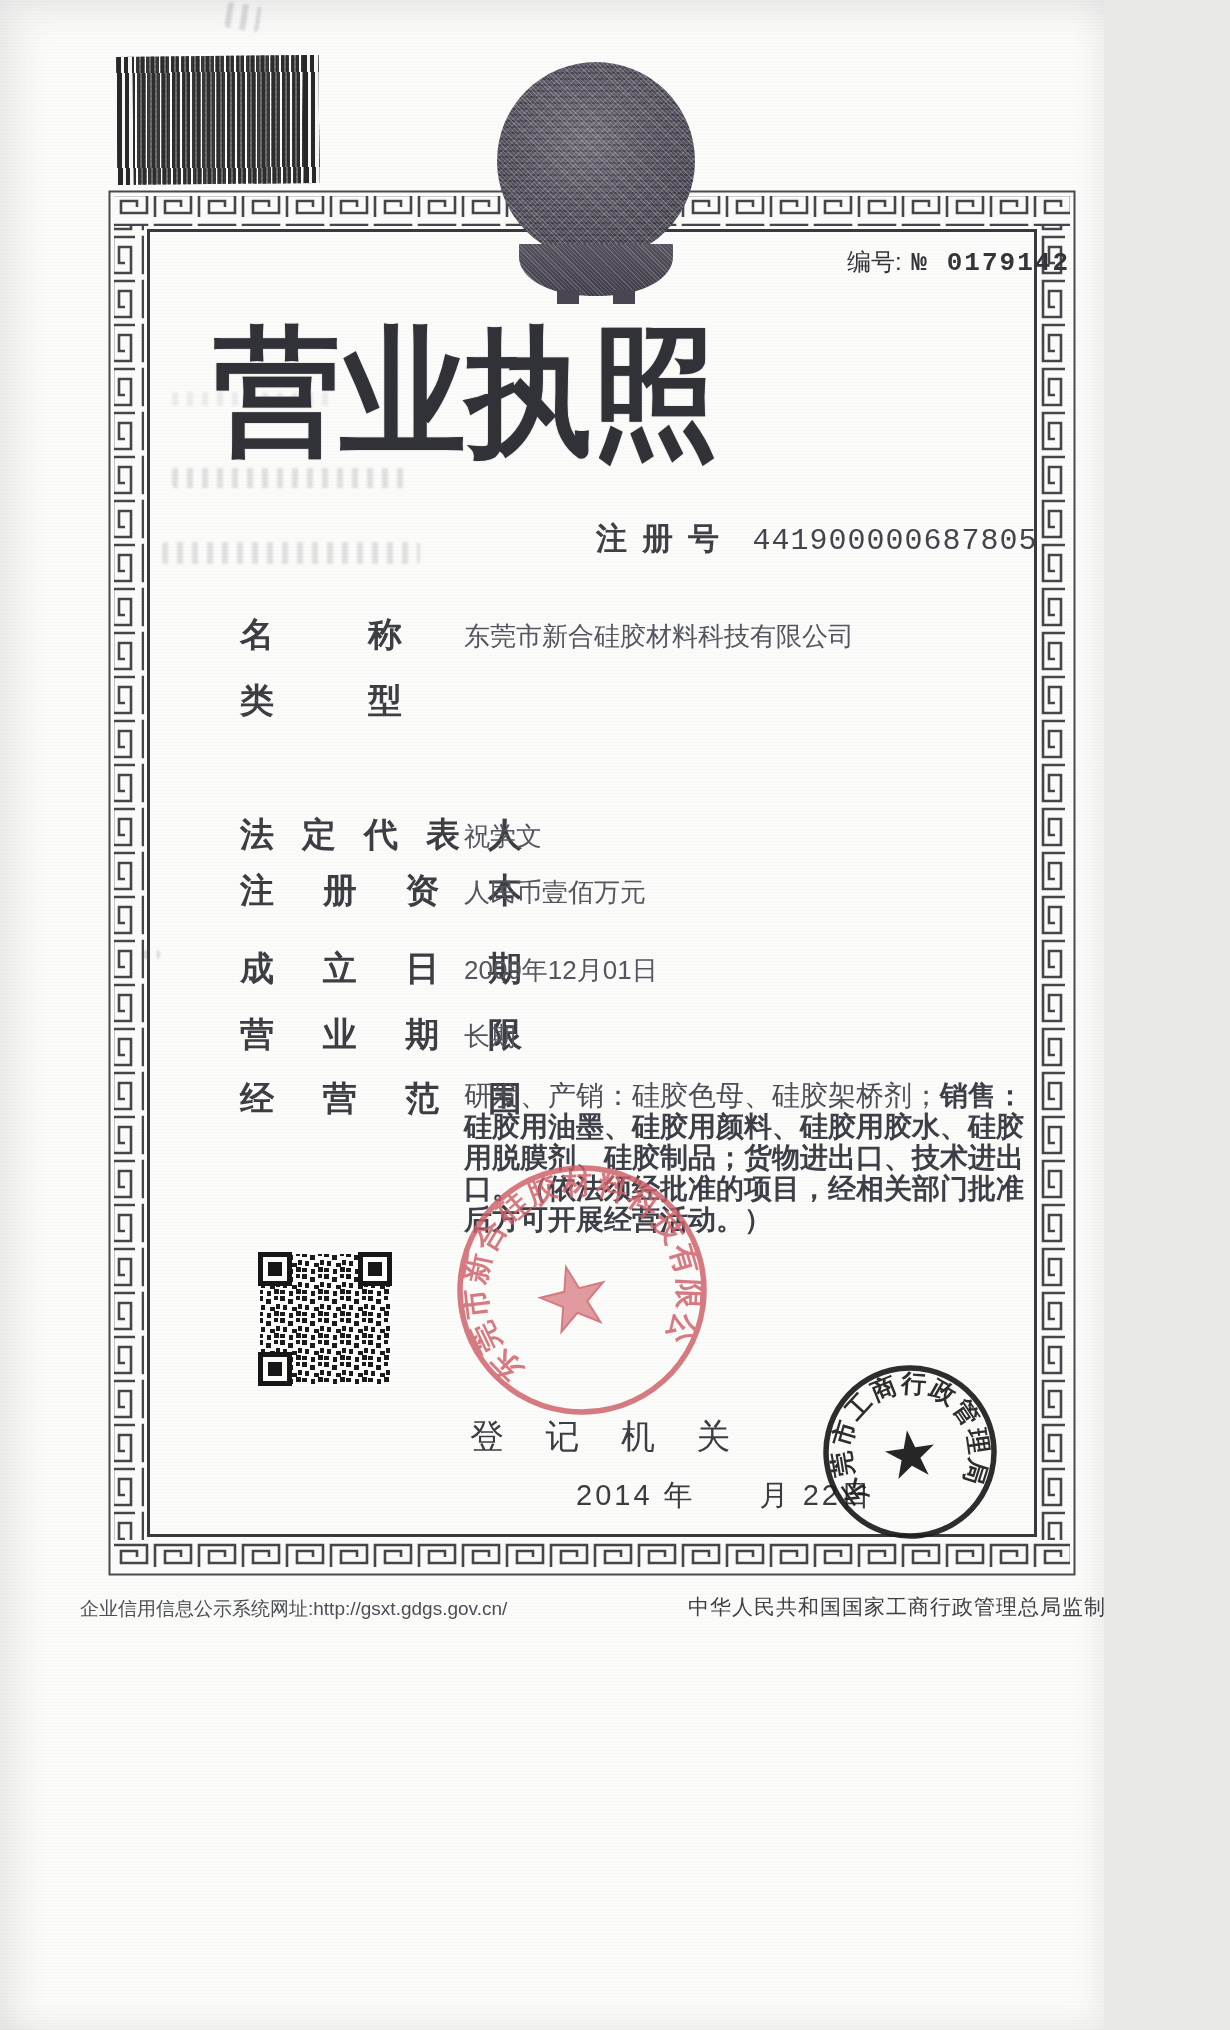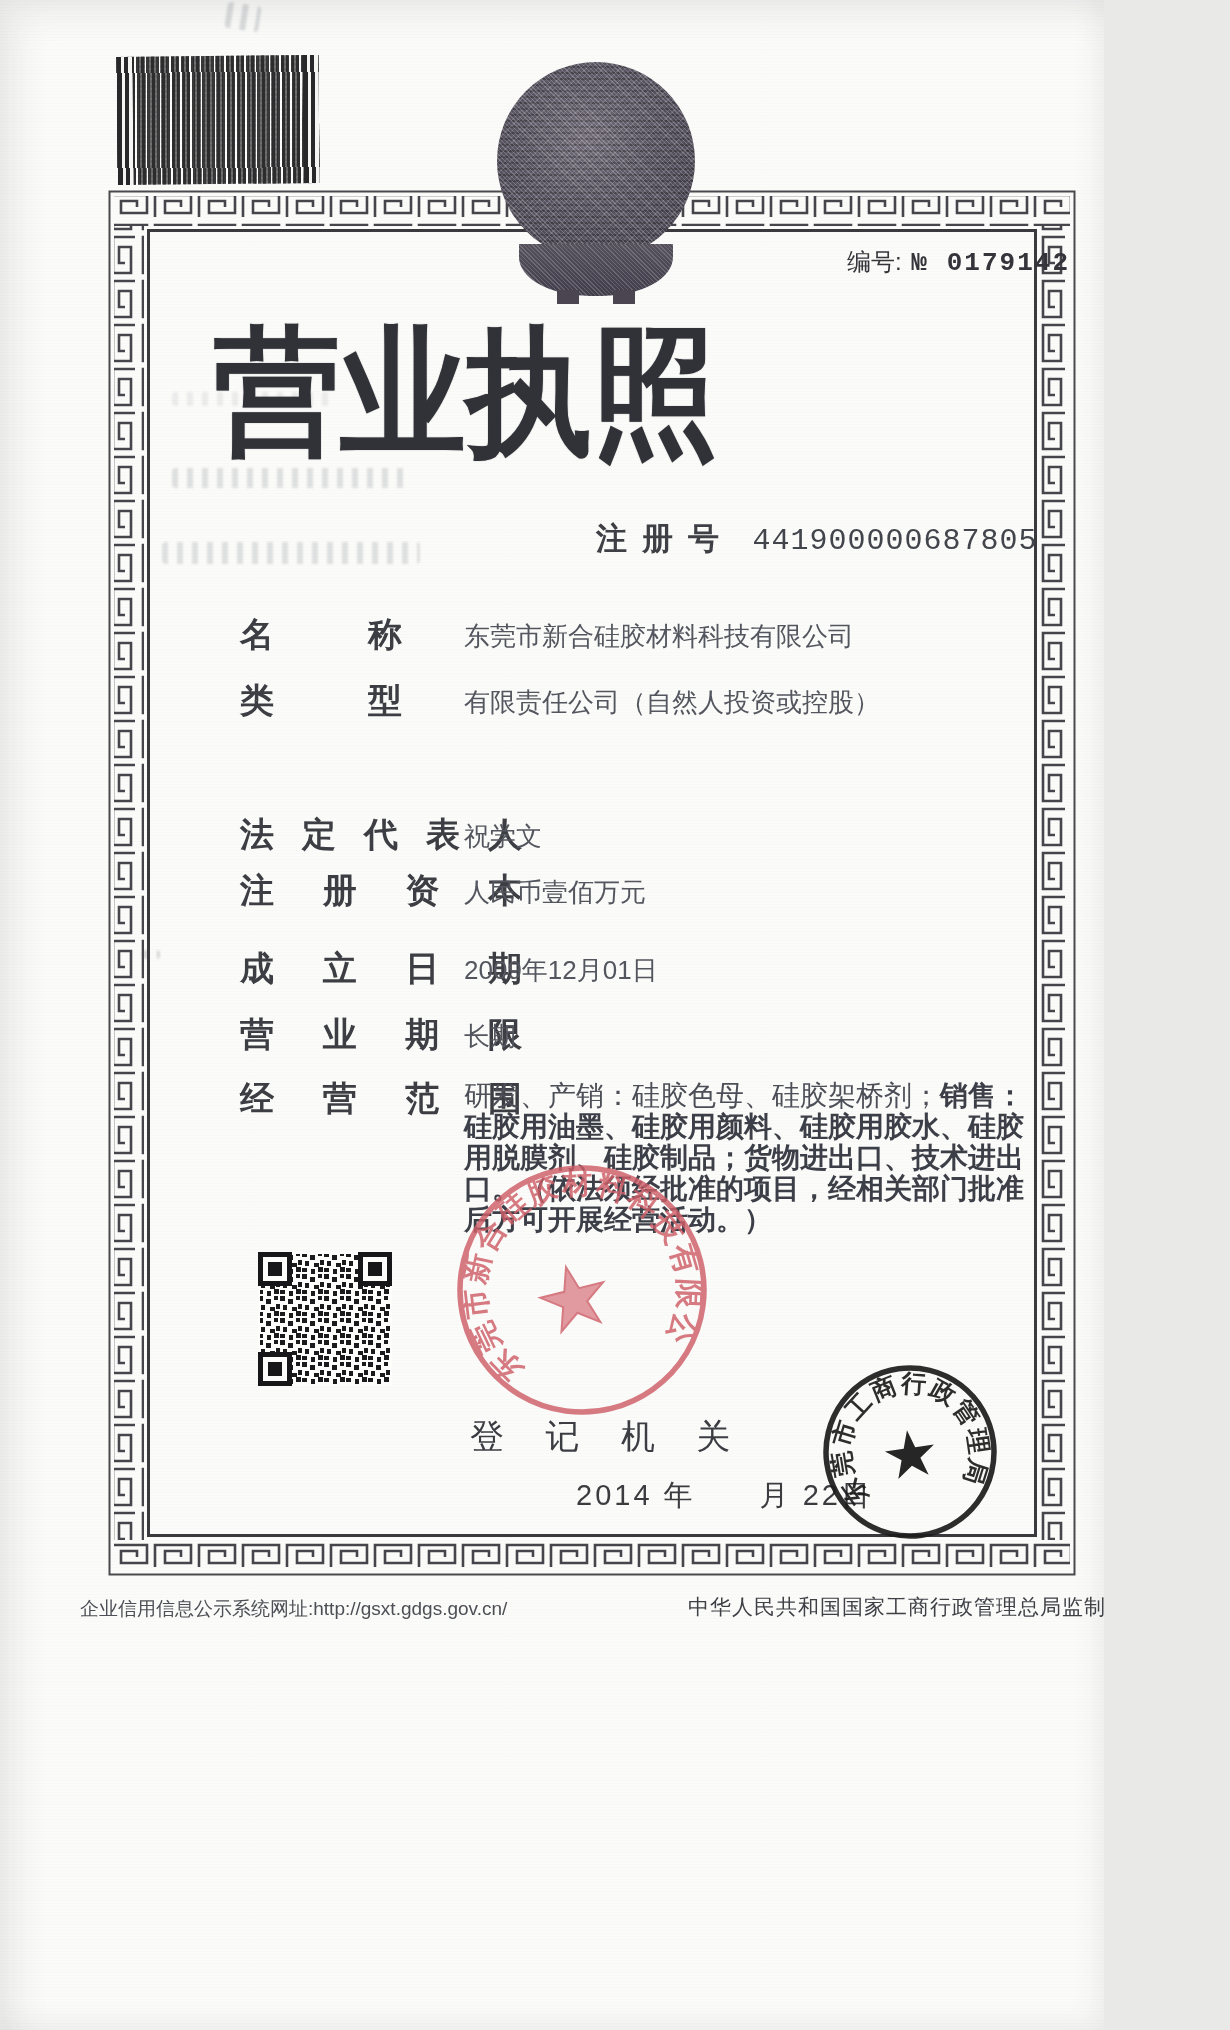--- a/index.html
+++ b/index.html
@@ -127,21 +127,20 @@
     <span class="rl">注册号</span>
     <span class="rn">441900000687805</span>
   </div>
 
   <div class="row" style="top:612px">
     <span class="lbl lbl-narrow">名称</span>
     <span class="val">东莞市新合硅胶材料科技有限公司</span>
   </div>
   <div class="row" style="top:678px">
     <span class="lbl lbl-narrow">类型</span>
-    <span class="val">有限责任公司（自然人投资或控股）</span>
   </div>
   <div class="row" style="top:812px">
     <span class="lbl lbl-wide">法定代表人</span>
     <span class="val">祝学文</span>
   </div>
   <div class="row" style="top:868px">
     <span class="lbl lbl-wide">注册资本</span>
     <span class="val">人民币壹佰万元</span>
   </div>
   <div class="row" style="top:946px">

